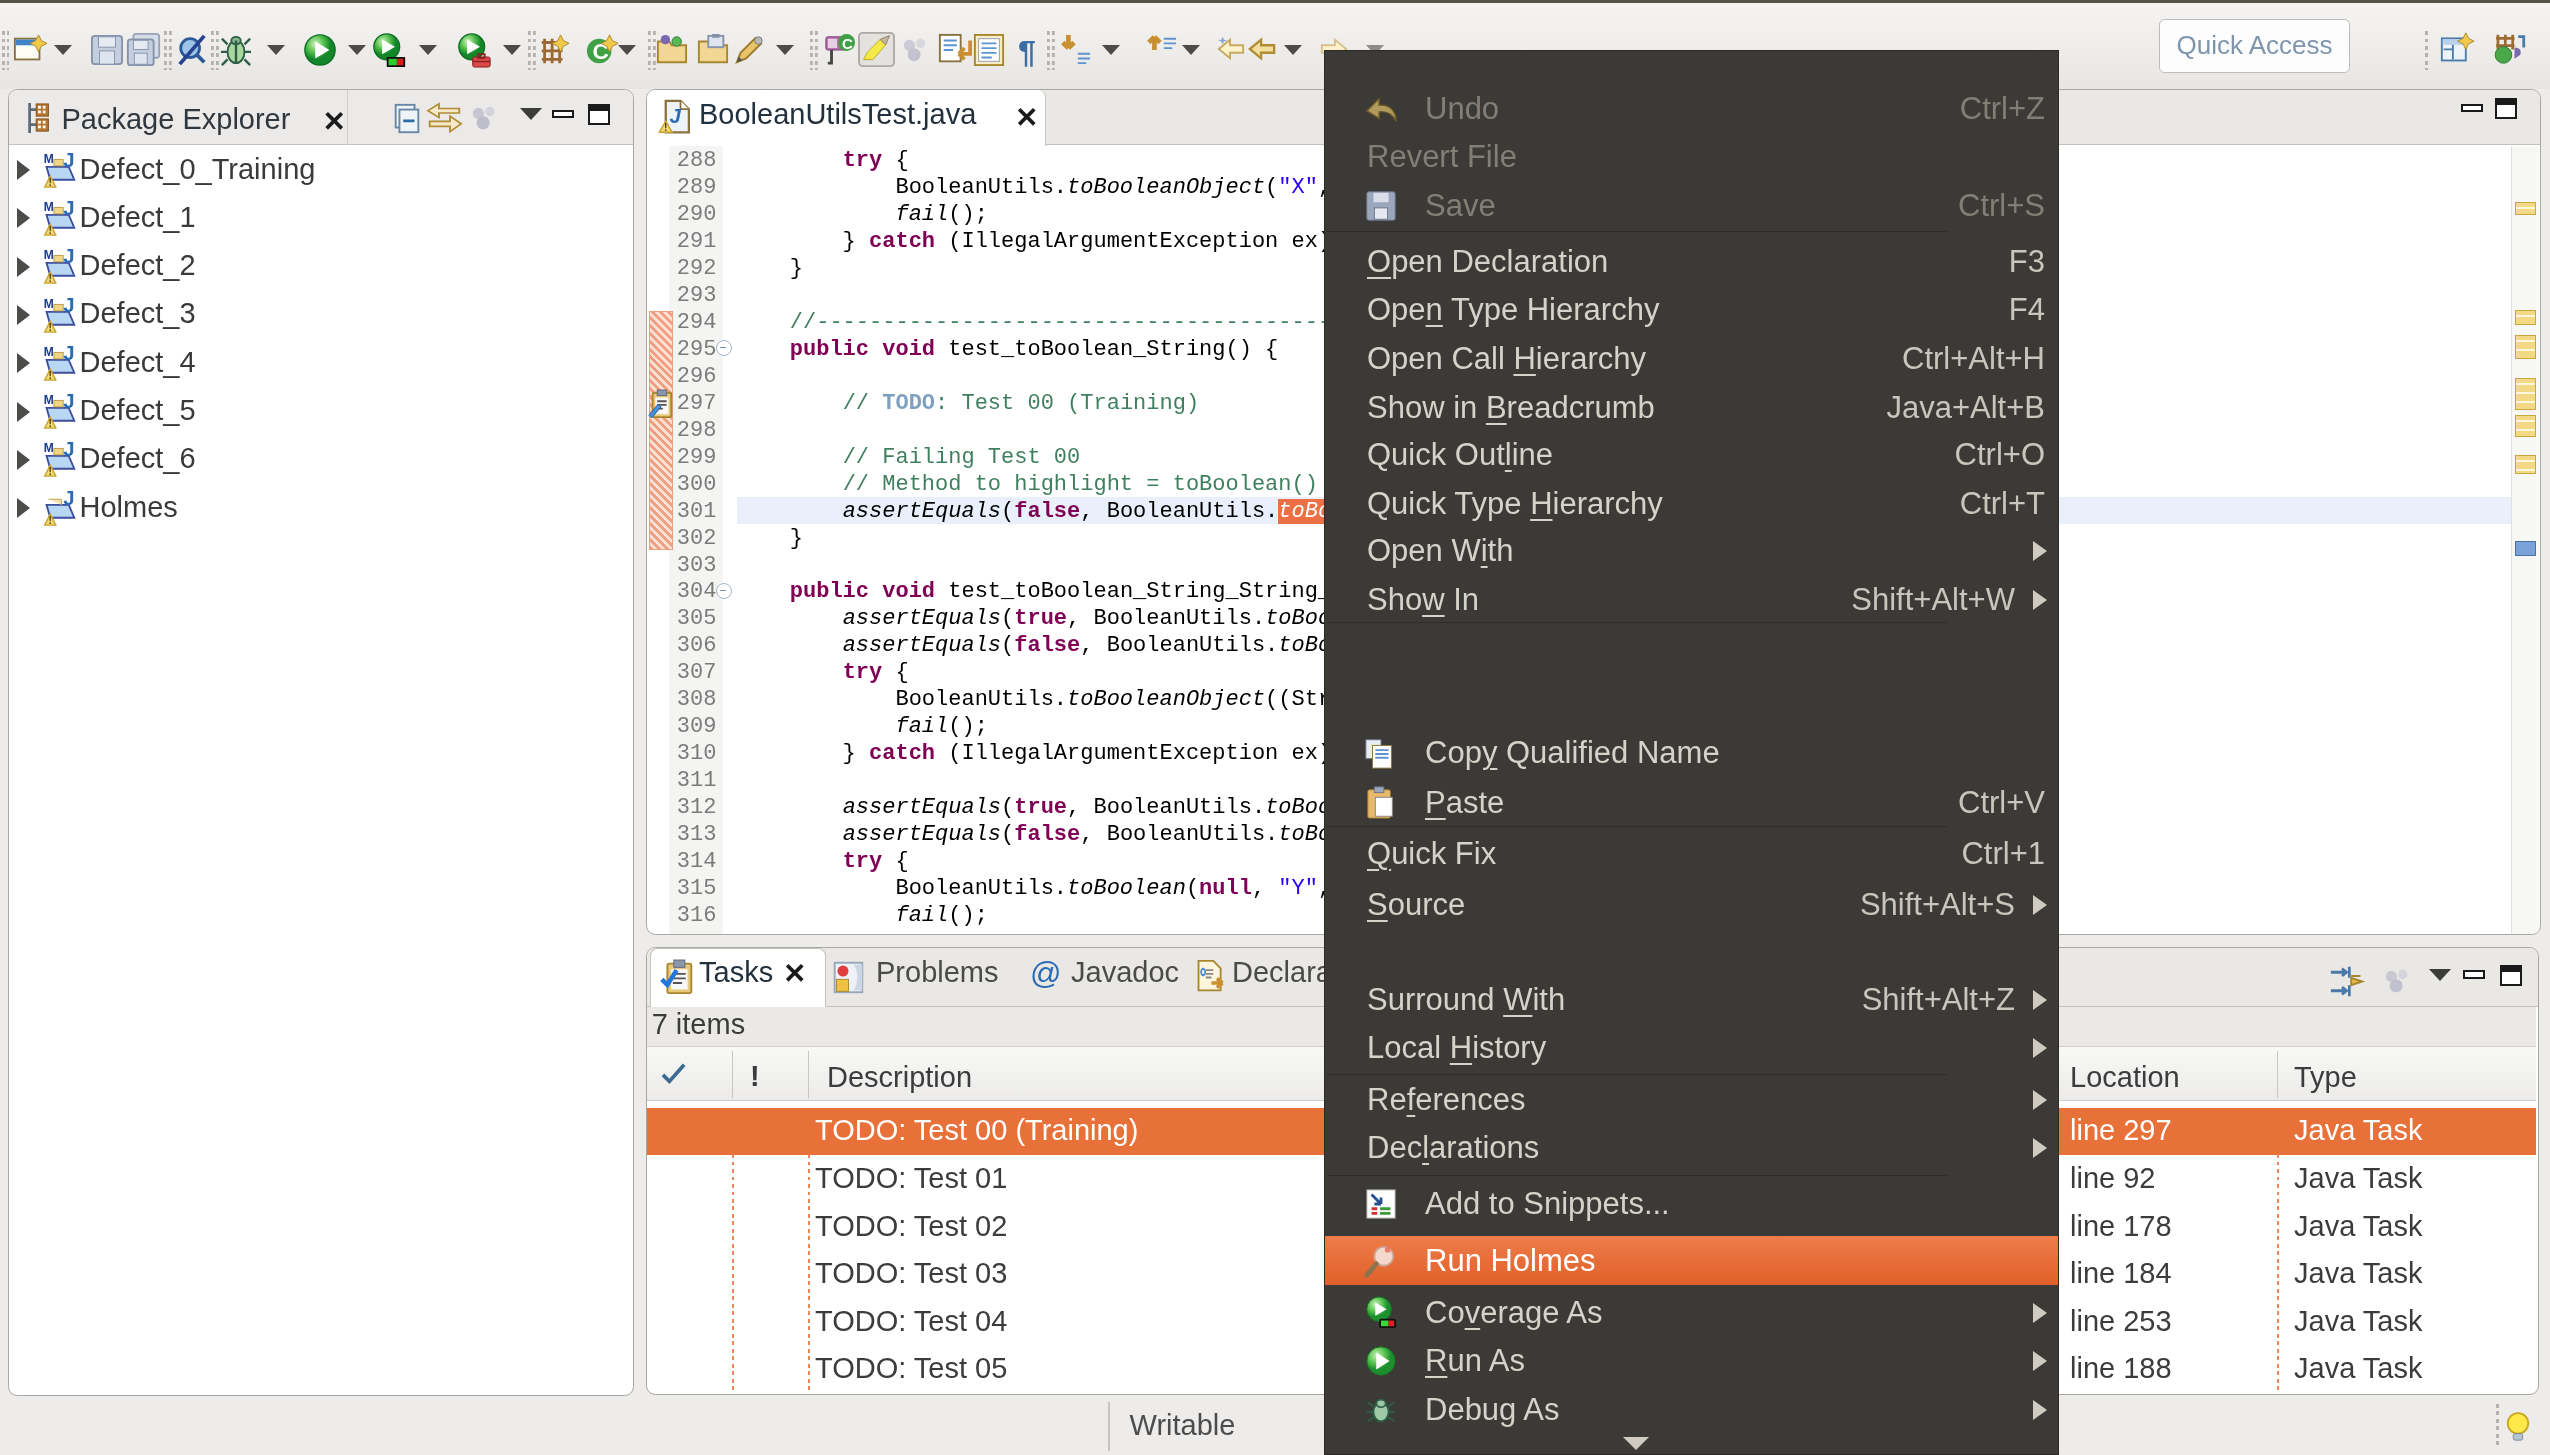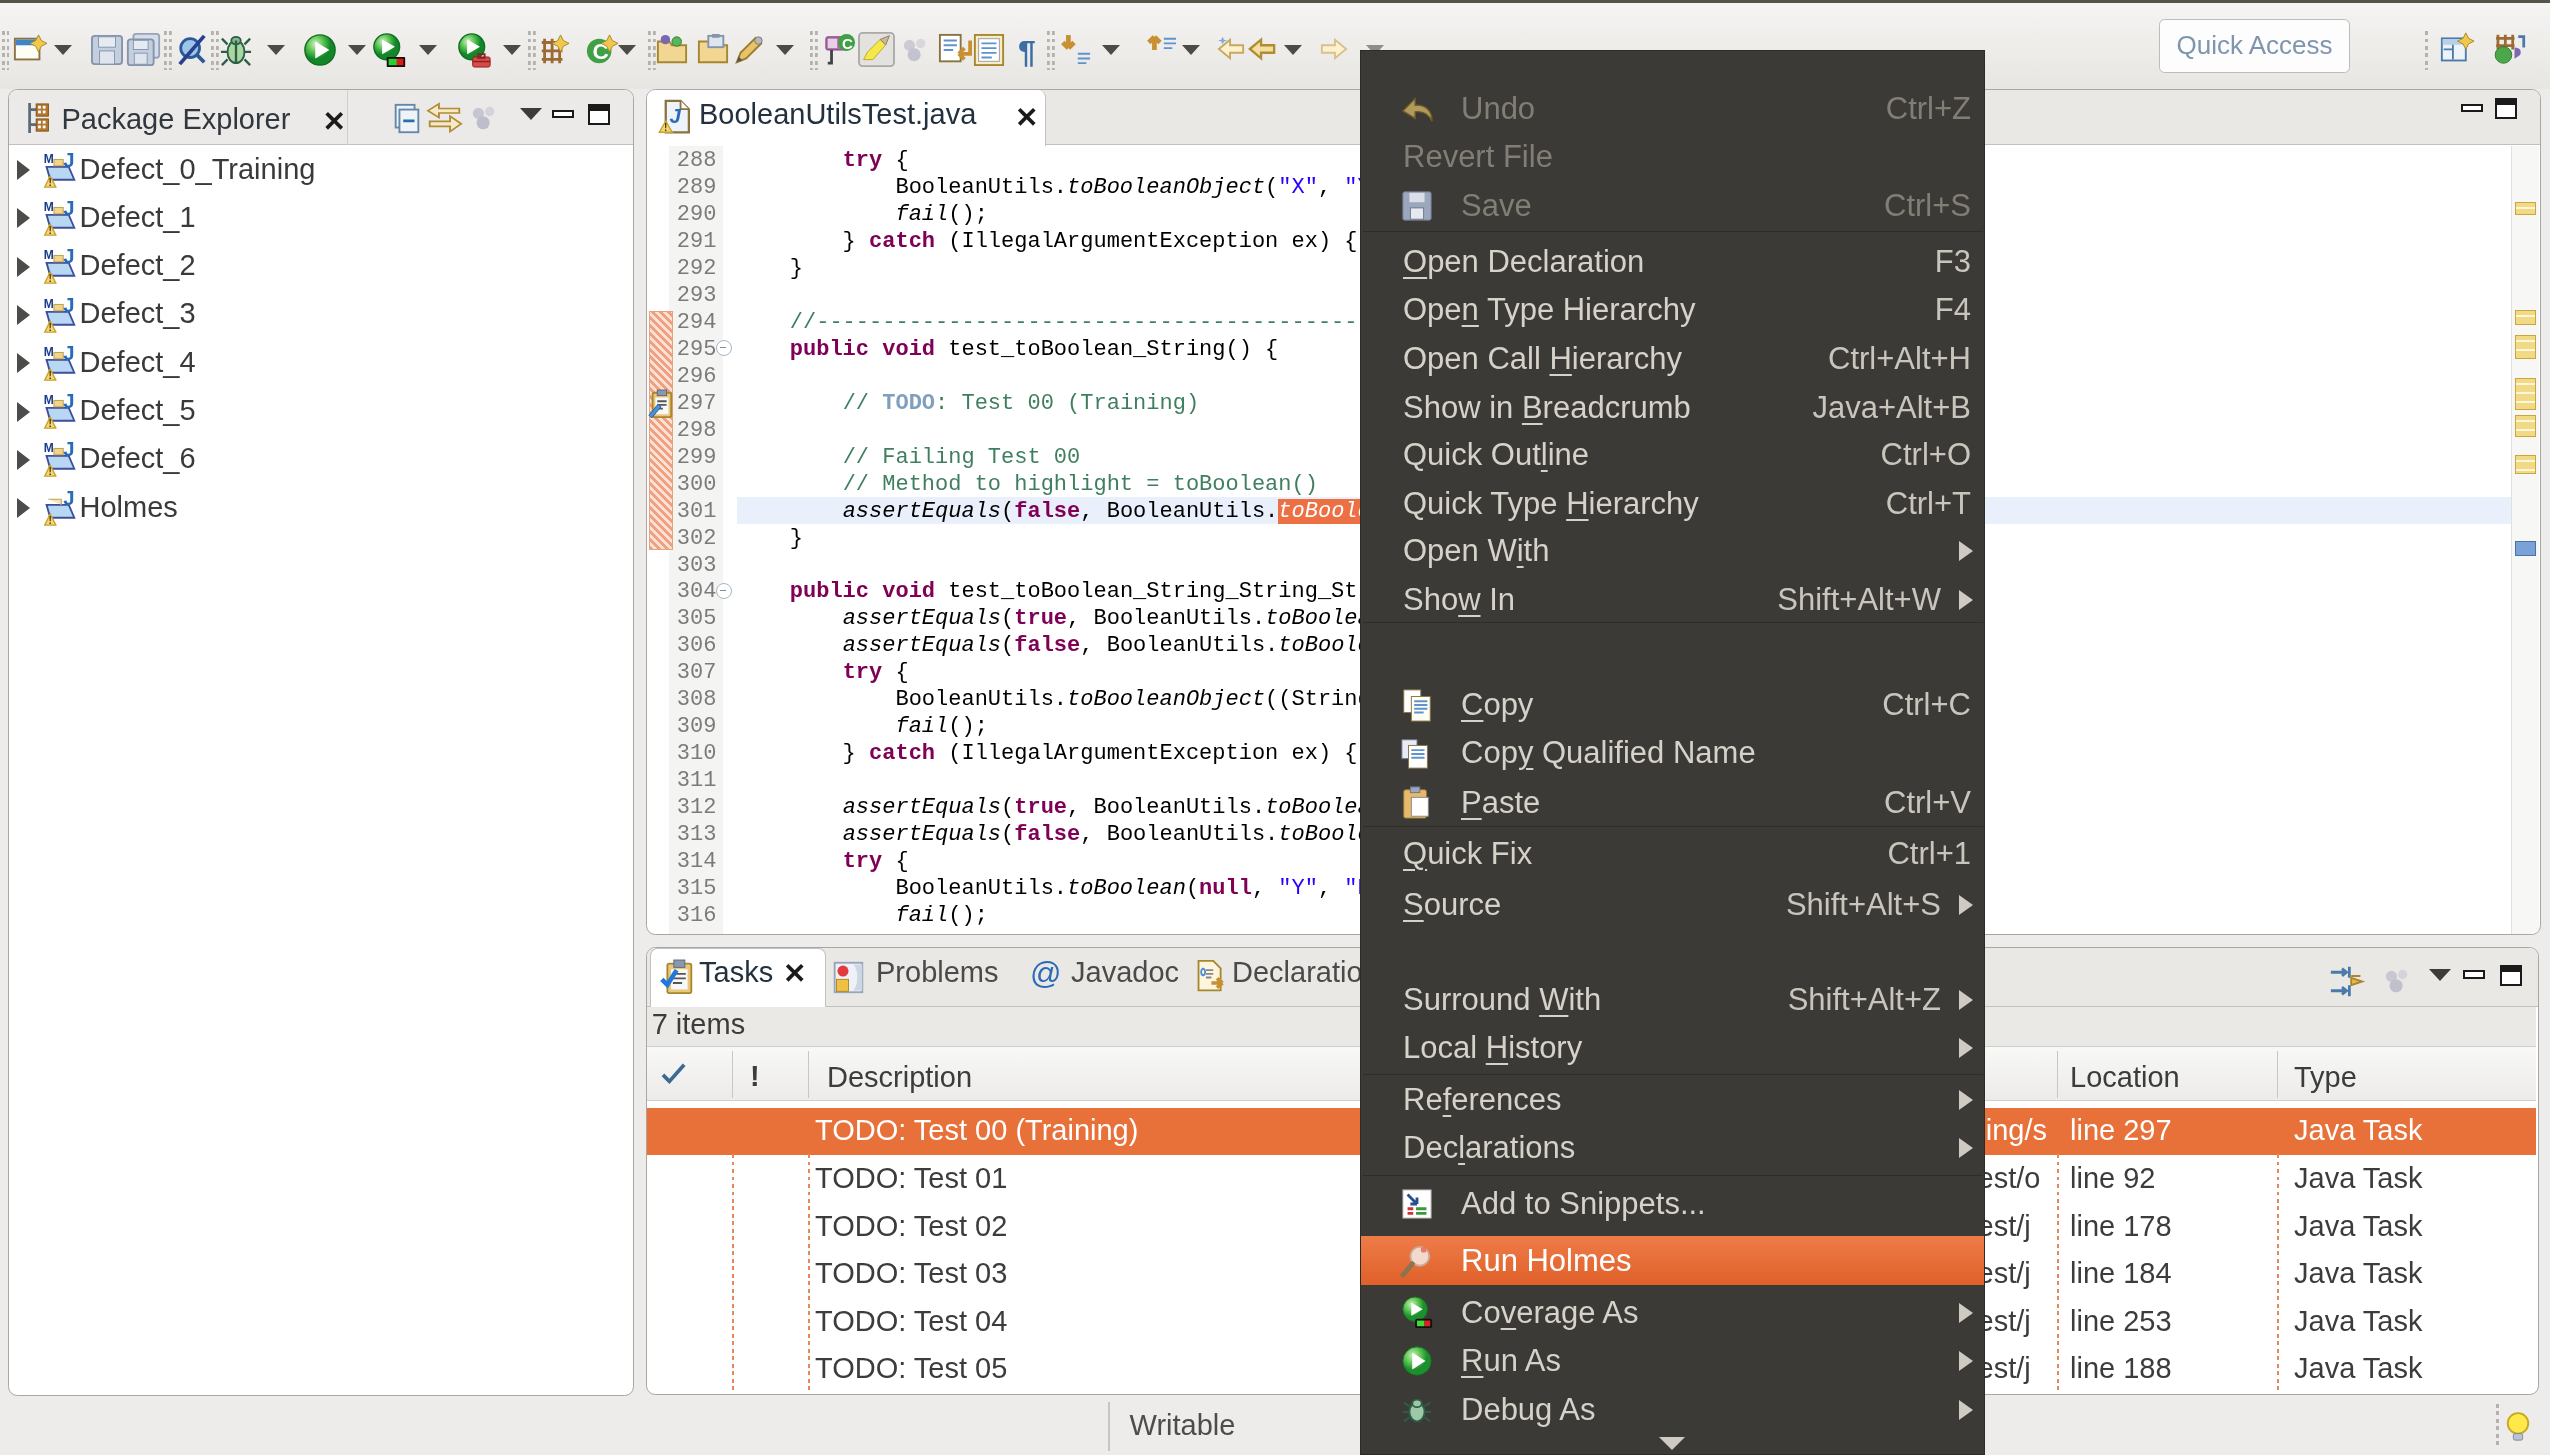--- a/index.html
+++ b/index.html
@@ -16,21 +16,21 @@
                    repeating-linear-gradient(#b3b2af 0 3.7px, transparent 3.7px 7.5px);
   background-size:2.8px 100%,2.8px 100%; background-position:0 0,4.7px 0; background-repeat:no-repeat; }
 .darr { width:0; height:0; border-left:9.3px solid transparent; border-right:9.3px solid transparent; border-top:10.3px solid #4c4b48; top:42px; }
 
 .panel { background:#fff; border:1.9px solid #a8a7a4; border-radius:9.3px; overflow:hidden; }
 .phead { position:absolute; left:0; top:0; right:0; height:55px; background:#eceae8; border-bottom:0.9px solid #c2c1be; }
 
 #qa { left:2159px; top:18.7px; width:191px; height:54px; background:#fdfdfd; border:1.9px solid #bdbcb9; border-radius:5.6px;
       color:#7e95ad; font-size:26px; text-align:center; line-height:50px; }
 
-#menu { left:1360px; top:50px; width:625px; height:1405px; background:#3b3a36; border:0.9px solid #2c2b28; z-index:50;text-align:center; }
+#menu { left:1324px; top:50px; width:735px; height:1405px; background:#3b3a36; border:0.9px solid #2c2b28; z-index:50;text-align:center; }
 .mi { position:absolute; left:0; width:100%; height:49px; color:#d6d2ca; font-size:31px; }
 .mi .lab { position:absolute; left:100px; top:50%; transform:translateY(-50%); white-space:pre; }
 .mi .lab.noic { left:42px; }
 .mi .acc { position:absolute; right:13px; top:50%; transform:translateY(-50%); color:#c9c5bd; }
 .mi .accs { right:43px; }
 .mi.dis, .mi.dis .acc { color:#827e76; }
 .mi .sub { position:absolute; right:11.2px; top:50%; transform:translateY(-50%);
   width:0; height:0; border-top:10.3px solid transparent; border-bottom:10.3px solid transparent; border-left:14px solid #cfcbc3; }
 .msep { position:absolute; left:1.9px; width:620px; height:0.9px; background:#2e2d29; }
 .mhl { background:linear-gradient(#ee7c49,#e06029); color:#fff; }
@@ -613,31 +613,20 @@
   <div class="mi" style="top:475px;">
       <span class="lab noic">Open W<u>i</u>th</span>
       <span class="sub"></span>
     </div>
   <div class="mi" style="top:524px;">
       <span class="lab noic">Sho<u>w</u> In</span>
       <span class="acc accs">Shift+Alt+W</span>
       <span class="sub"></span>
     </div>
   <div class="msep" style="top:571px;"></div>
-  <div class="mi" style="top:629px;">
-      <svg class="mic" viewBox="0 0 36 36">
-        <rect x="4" y="2" width="18" height="24" fill="#fff" stroke="#8a7340"></rect>
-        <rect x="12" y="9" width="20" height="26" fill="#fffef4" stroke="#8a7340"></rect>
-        <g stroke="#5f93cf" stroke-width="2">
-          <path d="M15 14 H29 M15 18 H29 M15 22 H29 M15 26 H25"></path>
-        </g>
-      </svg>
-      <span class="lab"><u>C</u>opy</span>
-      <span class="acc">Ctrl+C</span>
-    </div>
   <div class="mi" style="top:677px;">
       <svg class="mic" viewBox="0 0 36 36">
         <rect x="2" y="4" width="16" height="20" fill="#e8edf5" stroke="#6e7688"></rect>
         <rect x="9" y="10" width="20" height="24" fill="#fff" stroke="#8a7340"></rect>
         <g stroke="#5f93cf" stroke-width="2">
           <path d="M12 15 H26 M12 19 H26 M12 23 H26"></path>
         </g>
       </svg>
       <span class="lab">Cop<u>y</u> Qualified Name</span>
     </div>

